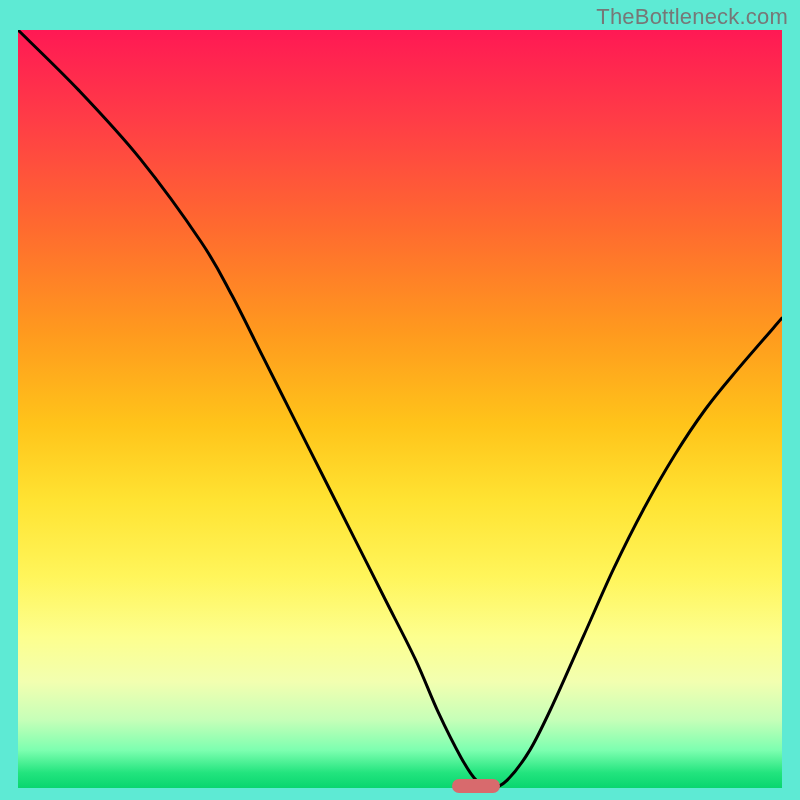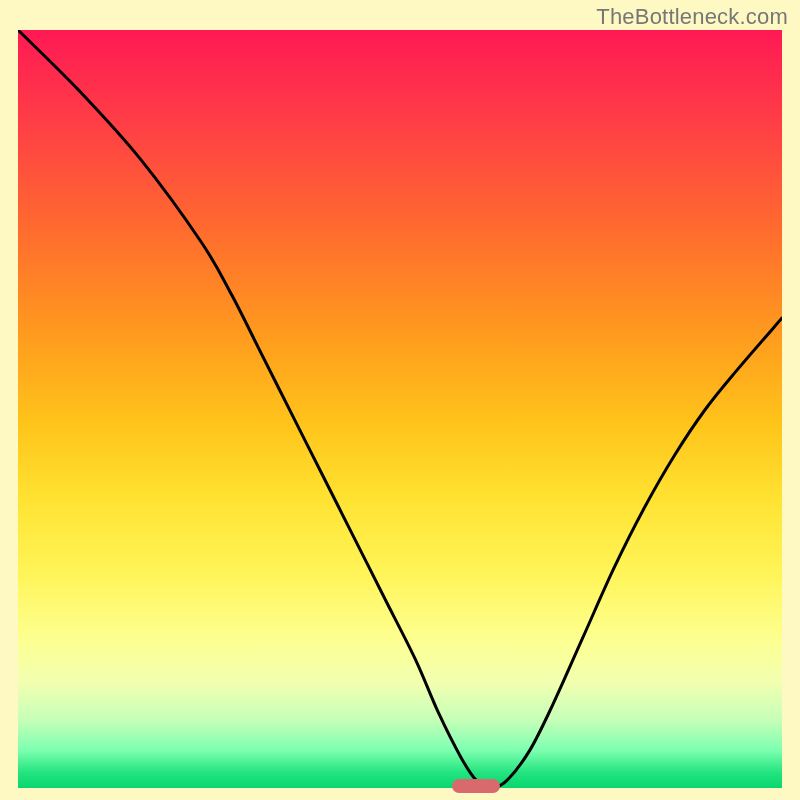--- a/index.html
+++ b/index.html
@@ -7,21 +7,21 @@
     padding: 0;
     width: 800px;
     height: 800px;
     background: #000;
     overflow: hidden;
   }
   .container {
     position: relative;
     width: 800px;
     height: 800px;
-    background: #fef9c3;
+    background: #5eead4;
   }
   .watermark {
     position: absolute;
     top: 4px;
     right: 12px;
     font-family: Arial, Helvetica, sans-serif;
     font-size: 22px;
     color: #777;
     font-weight: 500;
     letter-spacing: 0.2px;

